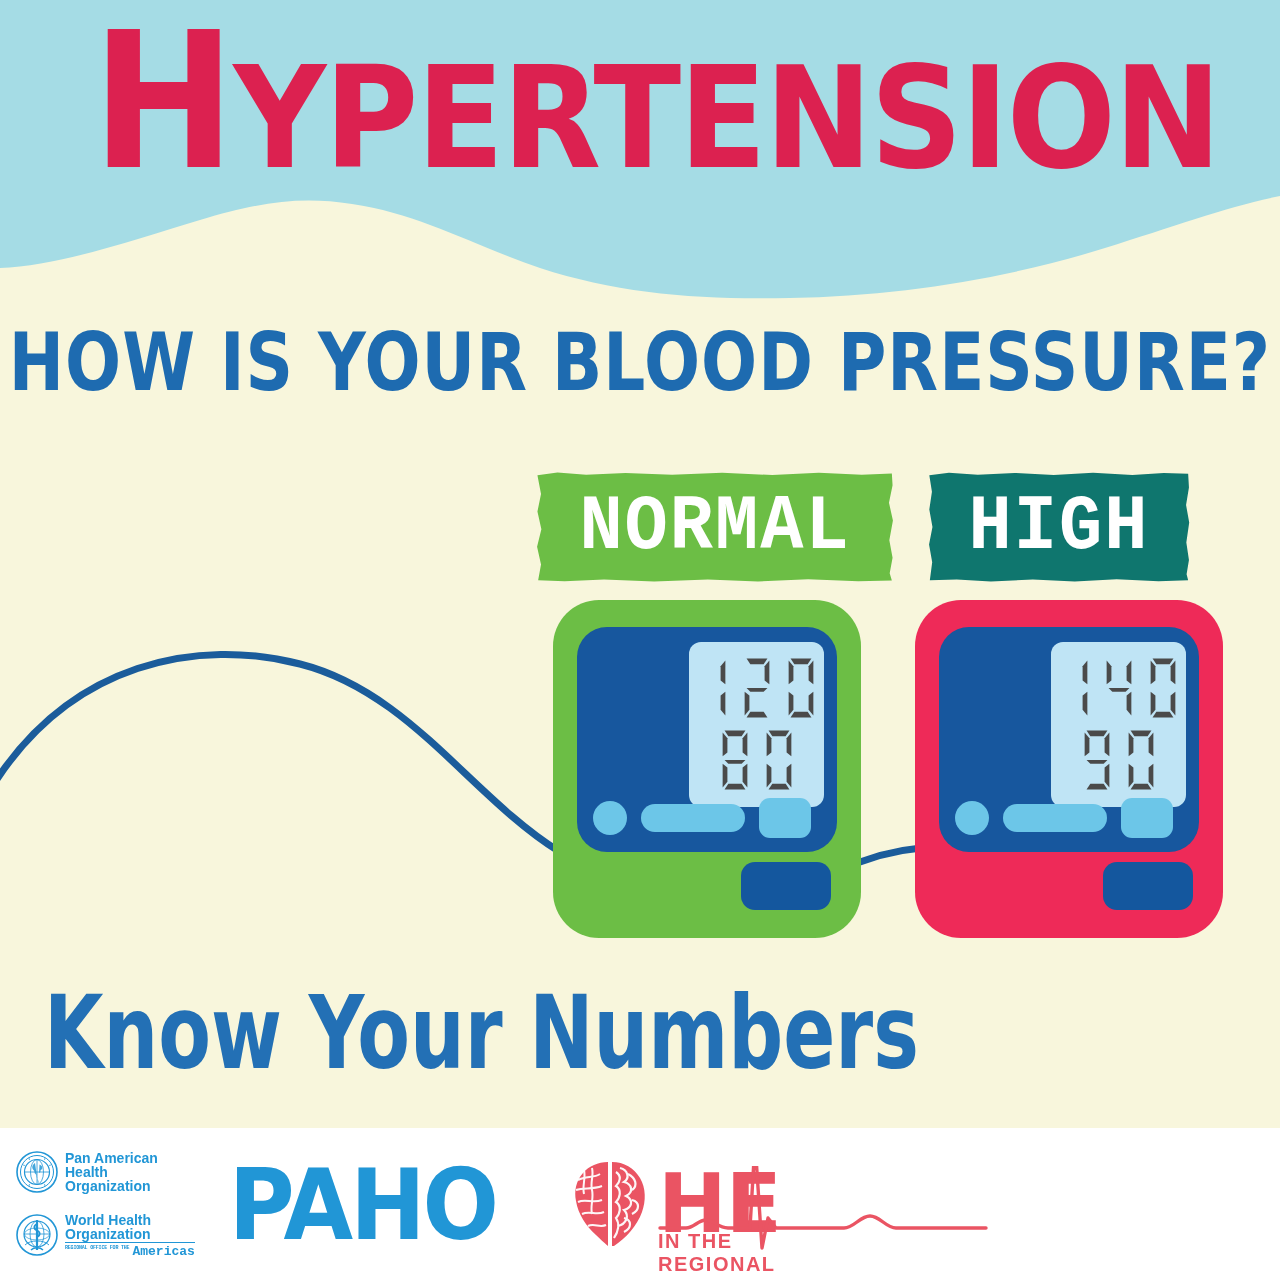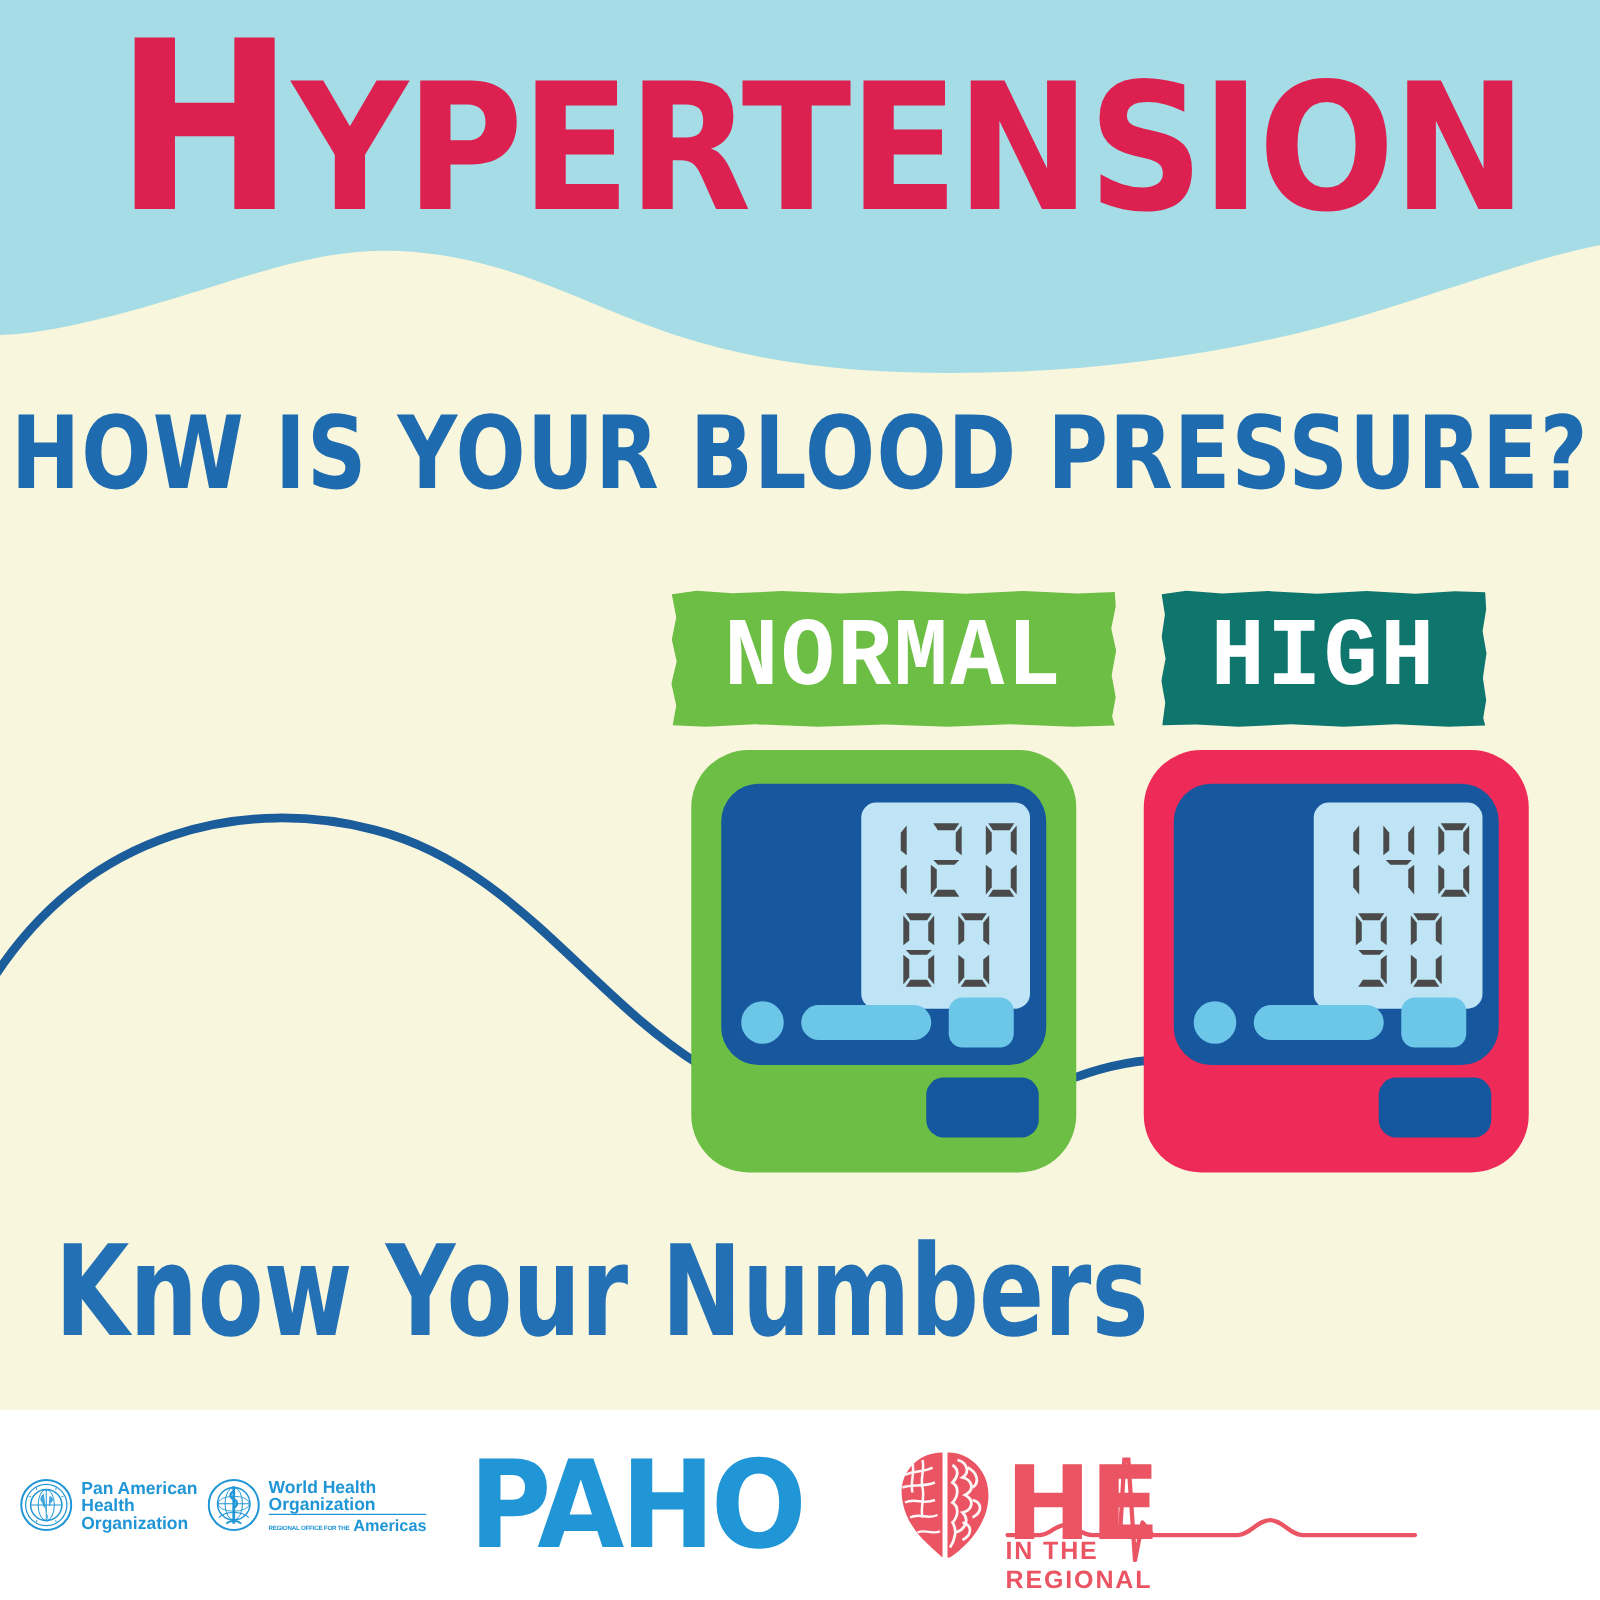--- a/index.html
+++ b/index.html
@@ -209,47 +209,46 @@
     display: flex;
     align-items: center;
   }
   .paho-logo {
     display: flex;
     align-items: center;
     margin-left: 16px;
   }
   .paho-emblems {
     display: flex;
-    flex-direction: row;
-    gap: 8px;
+    flex-direction: column;
+    gap: 20px;
   }
   .emblem-row {
     display: flex;
     align-items: center;
     gap: 7px;
   }
   .emblem-text {
     color: #2196D6;
     font-family: "Liberation Sans", sans-serif;
     font-weight: bold;
     font-size: 14px;
     line-height: 14px;
     white-space: pre-line;
   }
   .emblem-sub {
     color: #2196D6;
-    font-family: Liberation Sans, sans-serif;
+    font-family: Liberation Mono, monospace;
     font-weight: bold;
     font-size: 13px;
     line-height: 13px;
     border-top: 1px solid #2196D6;
     padding-top: 2px;
     margin-top: 1px;
     display: flex;
-    align-items: flex-end;
     gap: 3px;
   }
   .emblem-micro {
     font-size: 5px;
     line-height: 7px;
     letter-spacing: -0.2px;
   }
   .paho-word {
     color: #2196D6;
     font-family: "DejaVu Sans", sans-serif;

